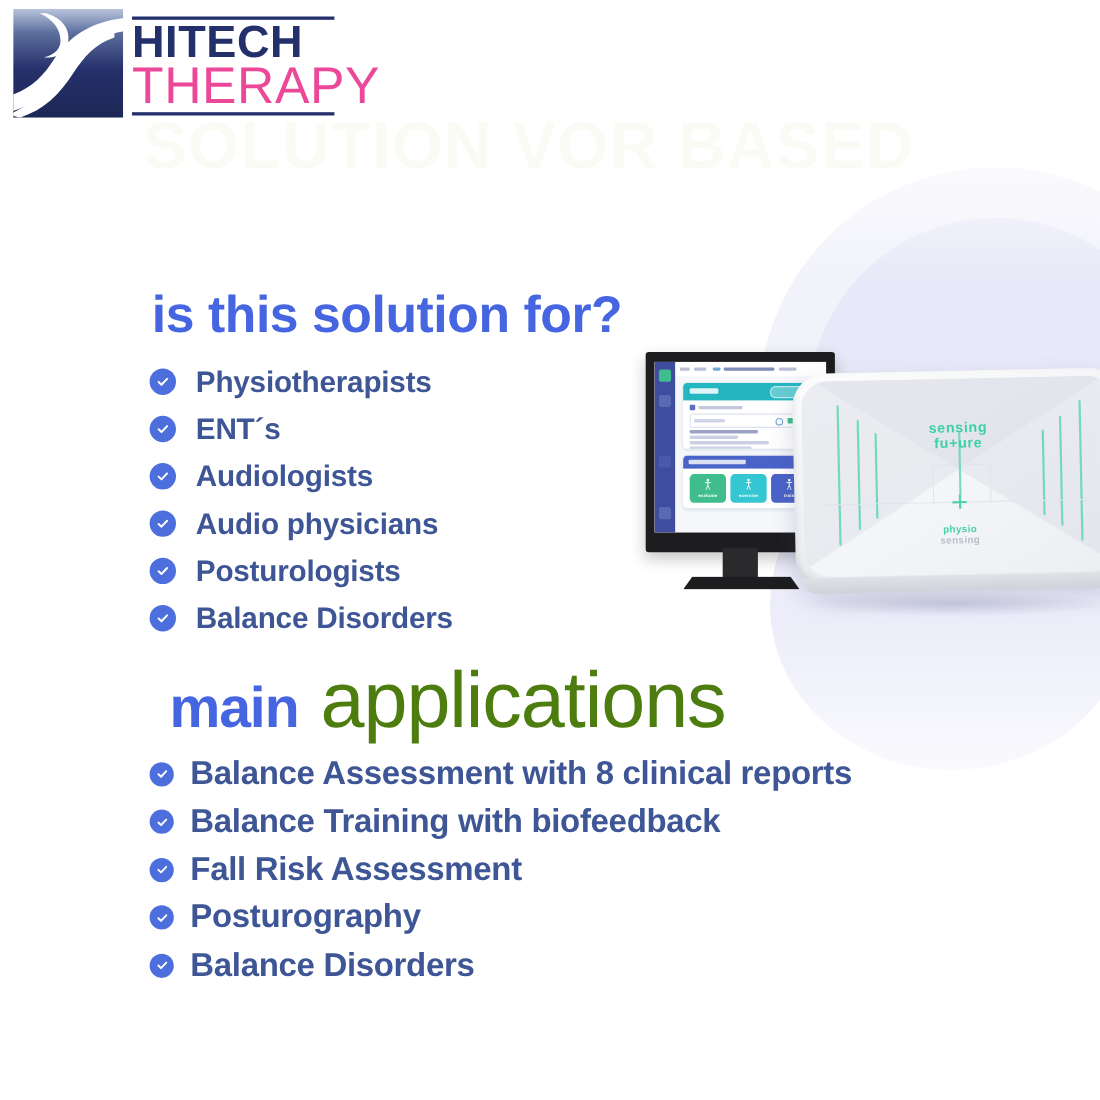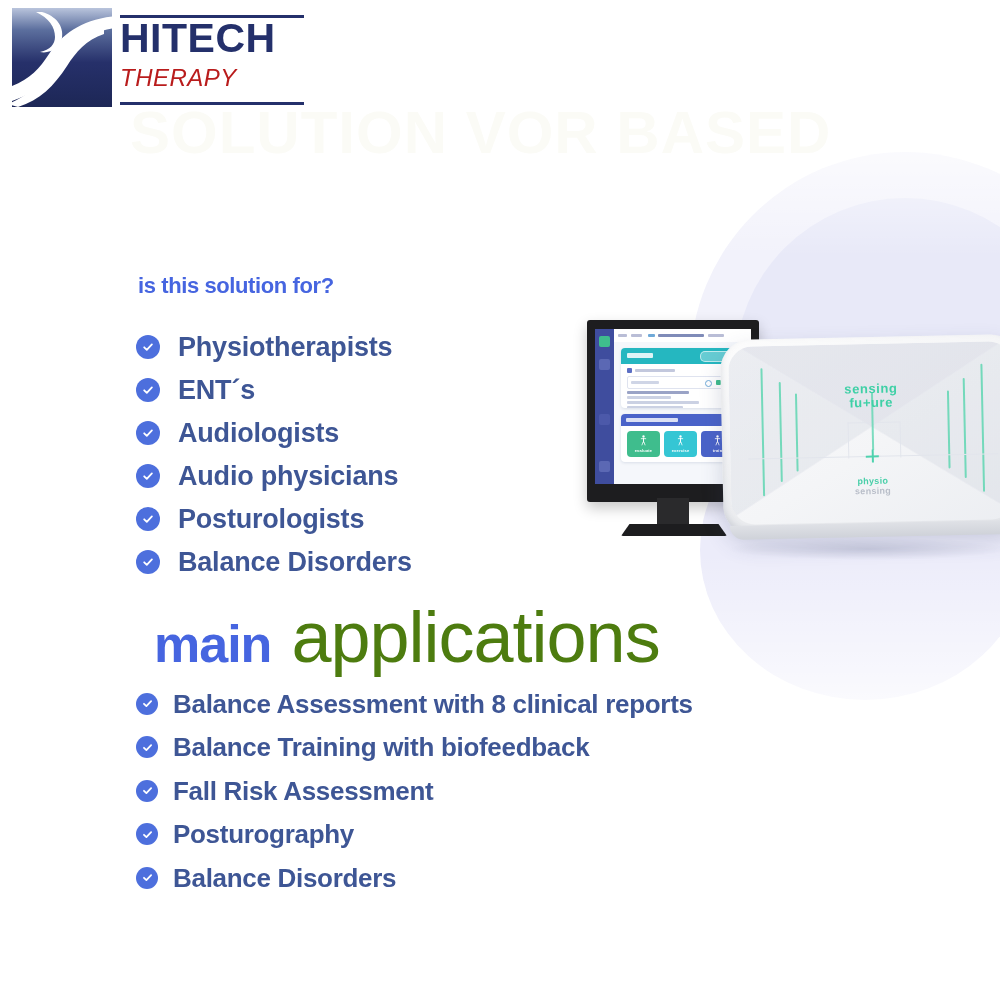--- a/index.html
+++ b/index.html
@@ -39,41 +39,41 @@
   .logo-rule{position:absolute;left:0;background:#24306b;height:3px;width:184px;}
   #logo-rule-top{top:3px;}
   #logo-rule-bottom{top:90px;}
   #logo-hitech{
     position:absolute;left:0;top:5px;width:184px;
     font-size:41px;line-height:42px;font-weight:700;color:#24306b;
     letter-spacing:.5px;font-family:"Liberation Sans",sans-serif;
   }
   #logo-therapy{
     position:absolute;left:0;top:45px;width:184px;
-    font-size:24px;line-height:42px;font-weight:400;color:#b91c1c;
-    letter-spacing:.5px;font-family:"Liberation Sans",sans-serif;font-style:italic;
+    font-size:47px;line-height:42px;font-weight:400;color:#ec4899;
+    letter-spacing:.5px;font-family:"Liberation Sans",sans-serif;
   }
 
   
   #ghost-headline{
     position:absolute;left:130px;top:98px;
     font-size:60px;font-weight:700;letter-spacing:1px;
     color:#fbfbf6;white-space:nowrap;
     -webkit-user-select:none;user-select:none;
   }
 
   
   #who-word{
     position:absolute;left:131px;top:183px;
     font-size:71px;line-height:74px;font-weight:300;color:#9b9b9b;
     letter-spacing:-1px;
   }
   #who-sub{
     position:absolute;left:138px;top:264px;
-    font-size:22px;line-height:44px;font-weight:700;color:#4665e0;
+    font-size:47px;line-height:44px;font-weight:700;color:#4665e0;
     letter-spacing:-.4px;
   }
 
   
   .bullet-list{position:absolute;list-style:none;margin:0;padding:0;}
   .bullet-row{display:flex;align-items:center;}
   .check-icon{
     flex:0 0 auto;border-radius:50%;background:#4d6fdd;
     display:flex;align-items:center;justify-content:center;
   }
@@ -100,21 +100,21 @@
   }
   #apps-word{
     font-size:72px;line-height:70px;font-weight:300;color:#4d7c0f;
     letter-spacing:-1px;margin-left:20px;
   }
 
   
   #apps-list{left:136px;top:682px;}
   #apps-list .bullet-row{height:43.5px;}
   #apps-list .check-icon{width:22px;height:22px;margin-right:15px;}
-  #apps-list .bullet-text{font-size:26px;line-height:30px;letter-spacing:-.3px;}
+  #apps-list .bullet-text{font-size:30px;line-height:30px;letter-spacing:-.3px;}
 
   
   #monitor{position:absolute;left:587px;top:320px;width:172px;height:225px;}
   #monitor-bezel{
     position:absolute;left:0;top:0;width:172px;height:182px;
     background:#1d1d1f;border-radius:3px;
     box-shadow:0 6px 14px rgba(0,0,0,.22);
   }
   #monitor-screen{
     position:absolute;left:8px;top:9px;width:156px;height:155px;

